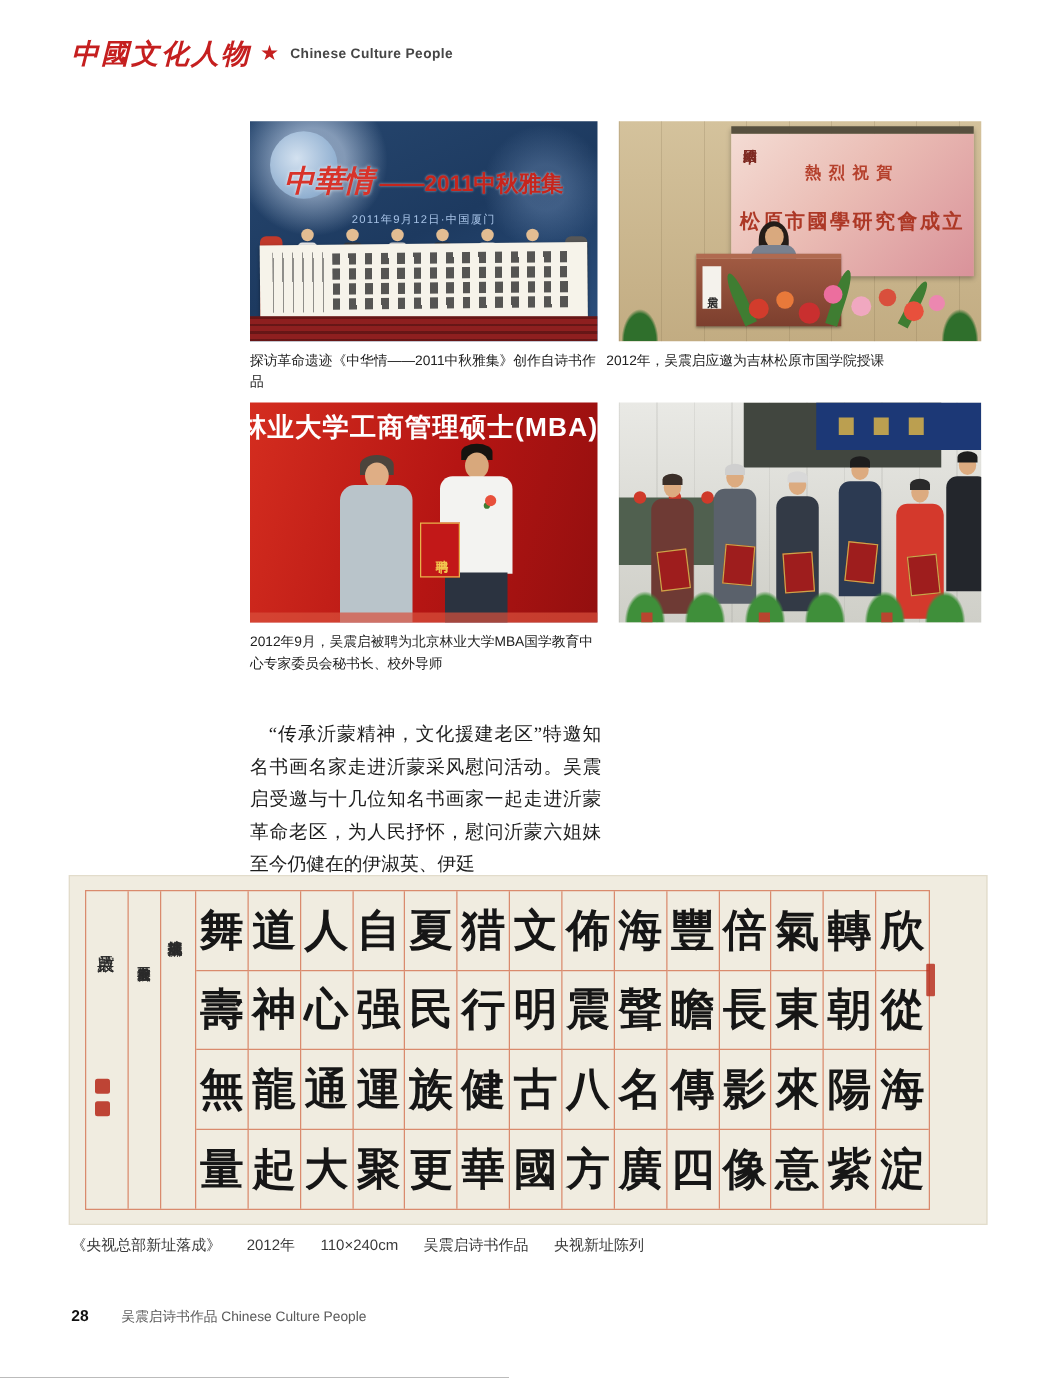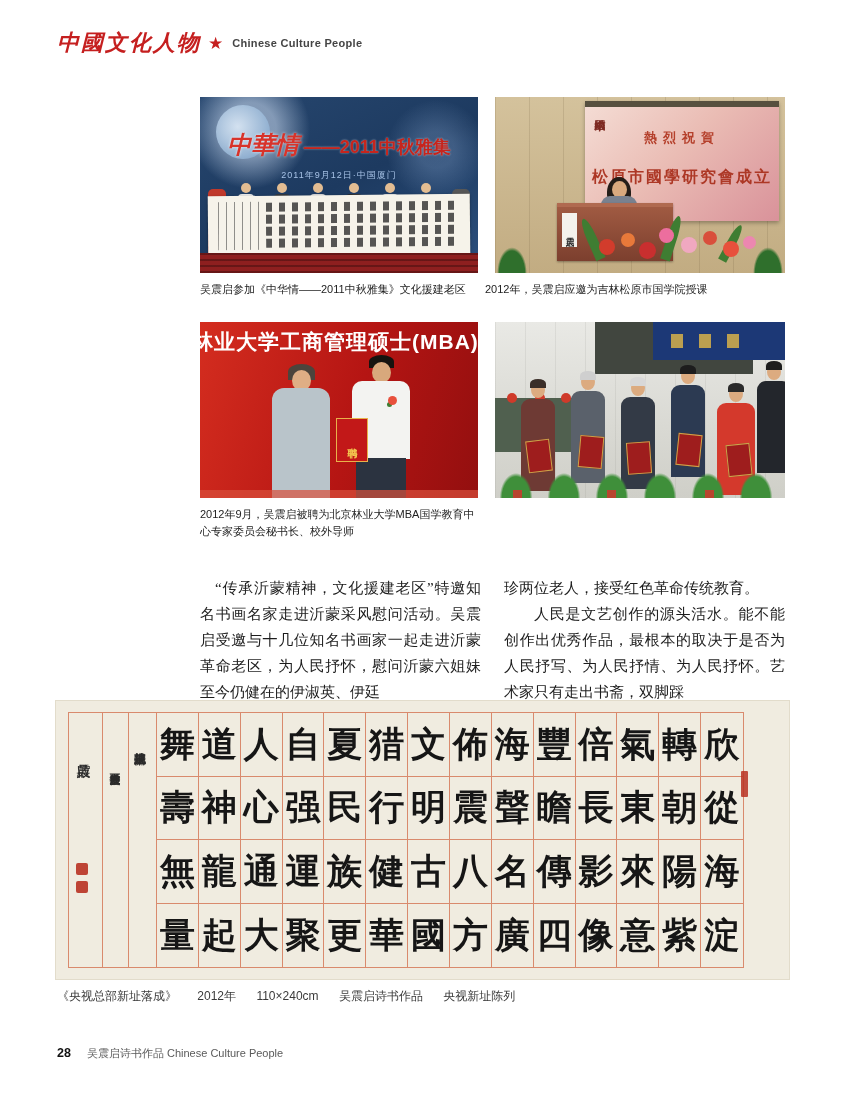--- a/index.html
+++ b/index.html
@@ -140,21 +140,21 @@
     font-family:"DejaVu Serif",serif; font-weight:bold; font-size:35px; color:#161616;}
   .cell:nth-child(14n){border-right:none;}
   .cell:nth-child(n+43){border-bottom:none;}
   .lead-seal{position:absolute; right:41px; top:70px; width:7px; height:26px; background:var(--seal); opacity:.85; border-radius:1px;}
 
   .art-caption{position:absolute; left:57px; top:988px; font-size:12px; color:#3a3a3a;}
   .art-caption span{margin-right:17px;}
 
   
   .footer{position:absolute; left:57px; top:1046px; display:flex; align-items:baseline;}
-  .pageno{font-size:12.5px; font-weight:bold; color:#111; margin-right:16px;text-align:right;}
+  .pageno{font-size:12.5px; font-weight:bold; color:#111; margin-right:26px;text-align:right;}
   .mag{font-size:11px; color:#5a5a5a;}
 </style>
 </head>
 <body>
 
 <div class="page">
 
   <div class="header">
     <span class="logo-cn">中國文化人物</span>
     <span class="logo-star">★</span>
@@ -300,30 +300,26 @@
     <div class="p4-plant" style="left:52px"></div>
     <div class="p4-plant" style="left:100px"></div>
     <div class="p4-plant" style="left:148px"></div>
     <div class="p4-plant" style="left:196px"></div>
     <div class="p4-plant" style="left:244px"></div>
     <div class="p4-pot" style="left:18px"></div>
     <div class="p4-pot" style="left:112px"></div>
     <div class="p4-pot" style="left:210px"></div>
   </div>
 
-  <div class="caption cap1">吴震启参加《中华情——2011中秋雅集》文化援建老区</div>
+  <div class="caption cap1">探访革命遗迹《中华情——2011中秋雅集》创作自诗书作品</div>
   <div class="caption cap2">2012年，吴震启应邀为吉林松原市国学院授课</div>
   <div class="caption cap3">2012年9月，吴震启被聘为北京林业大学MBA国学教育中心专家委员会秘书长、校外导师</div>
 
   <div class="bodycol bcl">
     <p class="indent1">“传承沂蒙精神，文化援建老区”特邀知名书画名家走进沂蒙采风慰问活动。吴震启受邀与十几位知名书画家一起走进沂蒙革命老区，为人民抒怀，慰问沂蒙六姐妹至今仍健在的伊淑英、伊廷</p>
-  </div>
-  <div class="bodycol bcr">
-    <p>珍两位老人，接受红色革命传统教育。</p>
-    <p class="indent2">人民是文艺创作的源头活水。能不能创作出优秀作品，最根本的取决于是否为人民抒写、为人民抒情、为人民抒怀。艺术家只有走出书斋，双脚踩</p>
   </div>
 
   <div class="artwork">
     <div class="art-frame">
       <div class="ins">
         <div class="ins-col ins-sig">吳震啟</div>
         <div class="ins-col ins-date">歲在壬辰仲夏遂而書</div>
         <div class="ins-col ins-title">央視總部新址落成</div>
         <div class="seal seal1"></div>
         <div class="seal seal2"></div>

